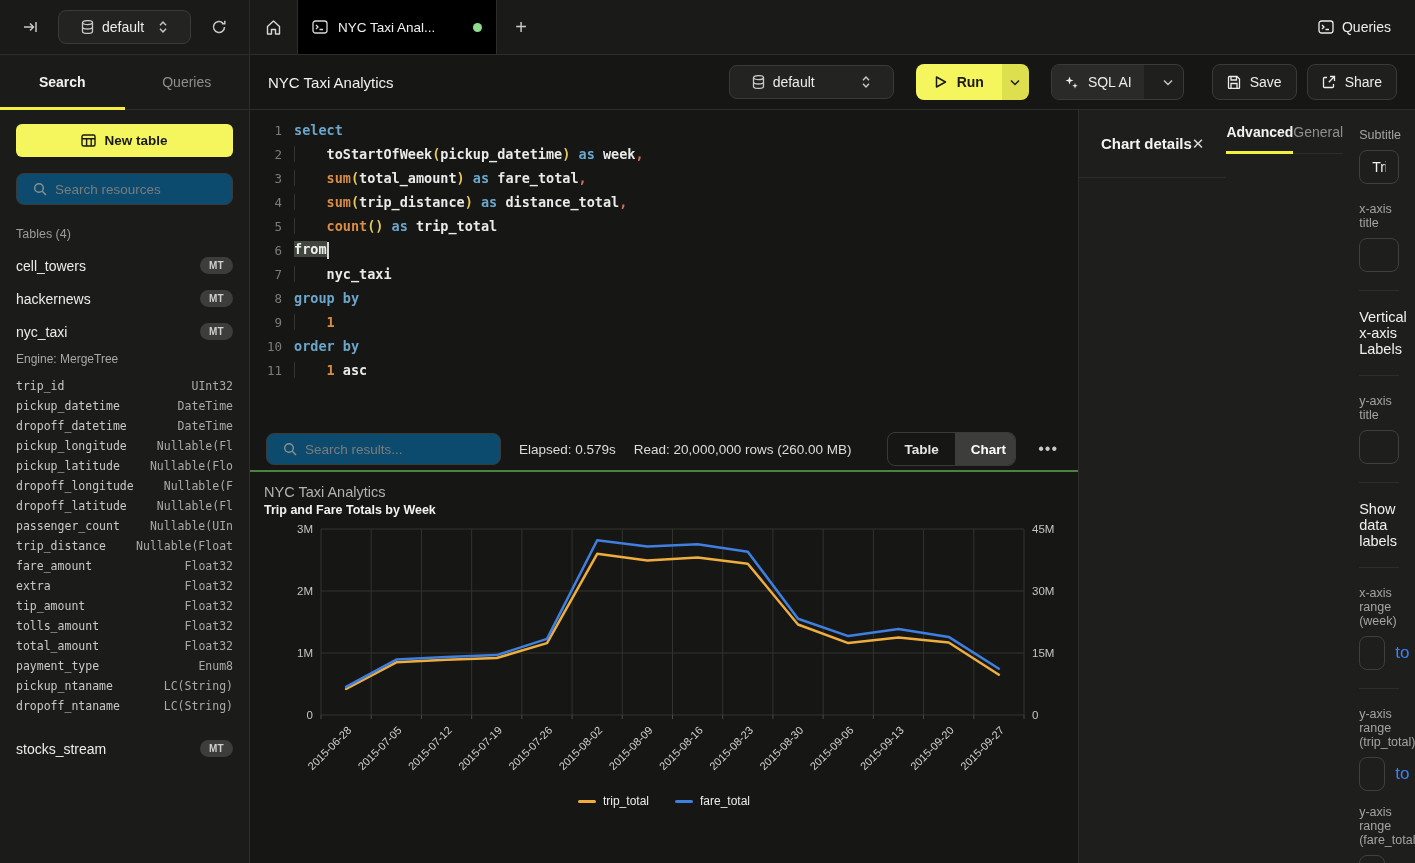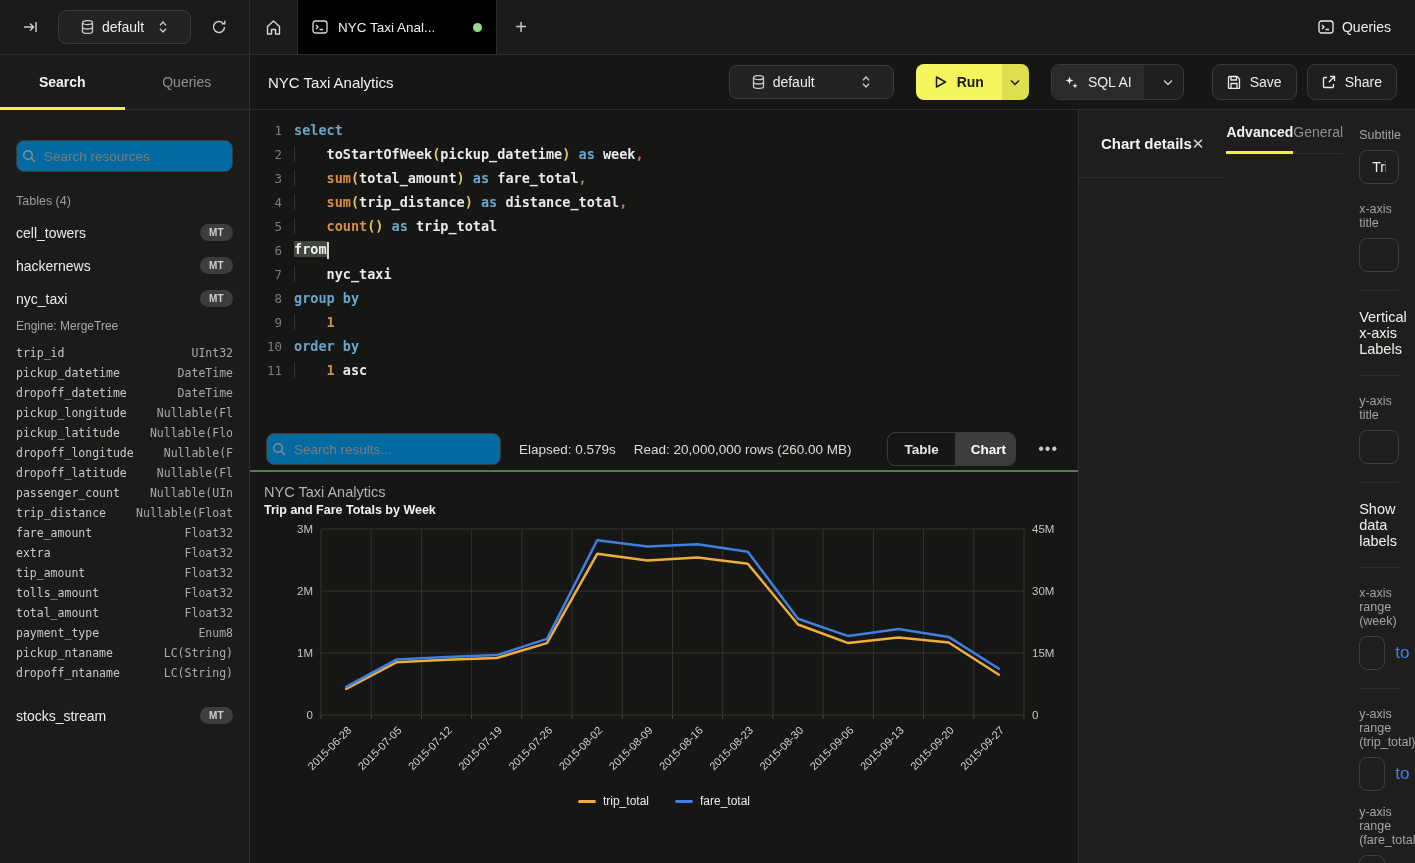--- a/index.html
+++ b/index.html
@@ -31,21 +31,21 @@
   .app-body { flex:1; display:flex; min-height:0; }
 
   
   .sidebar { width:250px; background:#1b1b19; border-right:1px solid #2d2d2b; display:flex; flex-direction:column; flex:none; min-height:0; }
   .sidebar-tabs { height:55px; display:flex; border-bottom:1px solid #2d2d2b; flex:none; }
   .sidebar-tab { flex:1; display:flex; align-items:center; justify-content:center; font-size:14px; color:#8f8f8d; cursor:pointer; position:relative; }
   .sidebar-tab.active { color:#f2f2f0; font-weight:700; }
   .sidebar-tab.active::after { content:""; position:absolute; left:0; right:0; bottom:-1px; height:3px; background:#f2ef3f; }
   .sidebar-content { flex:1; overflow:hidden; padding:14px 16px; }
   .new-table-btn { width:100%; height:33px; background:#f5f65e; color:#1a1a18; font-weight:600; font-size:13.5px; border:none; border-radius:6px; display:flex; align-items:center; justify-content:center; gap:8px; cursor:pointer; }
-  .search-box { margin-top:16px; height:32px; background:#0369a1; border:1px solid #3a3a38; border-radius:8px; display:flex; align-items:center; gap:8px; padding:0 5px; }
+  .search-box { margin-top:16px; height:32px; background:#0c4a6e; border:1px solid #3a3a38; border-radius:8px; display:flex; align-items:center; gap:8px; padding:0 16px; }
   .search-box input { background:transparent; border:none; outline:none; color:#e8e8e6; font-size:13.5px; width:100%; font-family:"Liberation Sans",sans-serif; }
   .search-box input::placeholder { color:#7c7c7a; }
   .section-label { margin-top:22px; font-size:12.5px; color:#9c9c9a; }
   .table-item { display:flex; align-items:center; justify-content:space-between; height:33px; cursor:pointer; }
   .table-item .tname { font-size:14px; color:#ececea; }
   .mt-badge { background:#3d3d3b; color:#cfcfcd; font-size:10px; font-weight:700; padding:3px 9px; border-radius:9px; letter-spacing:.3px; }
   .engine-line { font-size:12px; color:#a8a8a6; margin:4px 0 10px; }
   .col-row { display:flex; justify-content:space-between; height:20px; align-items:center; overflow:hidden; white-space:nowrap; }
   .col-row .cname { font-size:11.5px; color:#c9c9c7; }
   .col-row .ctype { font-size:11.5px; color:#aaaaa8; }
@@ -195,20 +195,27 @@
 </div>
 
 <div class="app-body">
 
   <div class="sidebar">
     <div class="sidebar-tabs">
       <div class="sidebar-tab active">Search</div>
       <div class="sidebar-tab">Queries</div>
     </div>
     <div class="sidebar-content">
+      <button class="new-table-btn">
+        <svg class="ic" width="15" height="13" viewBox="0 0 15 13">
+            <rect x="1" y="1" width="13" height="11" rx="1.5" stroke="#1a1a18" stroke-width="1.4" fill="none"></rect>
+            <path d="M1 4.8h13M5.6 4.8V12M10.2 4.8V12" stroke="#1a1a18" stroke-width="1.4"></path>
+          </svg>
+        <span>New table</span>
+      </button>
       <div class="search-box">
         <span>
           <svg class="ic" width="14" height="14" viewBox="0 0 14 14">
               <circle cx="6" cy="6" r="4.3" stroke="#8f8f8d" stroke-width="1.4" fill="none"></circle>
               <path d="M9.3 9.3L13 13" stroke="#8f8f8d" stroke-width="1.4"></path>
             </svg>
         </span>
         <input placeholder="Search resources" style="">
       </div>
       <div class="section-label">Tables (4)</div>

